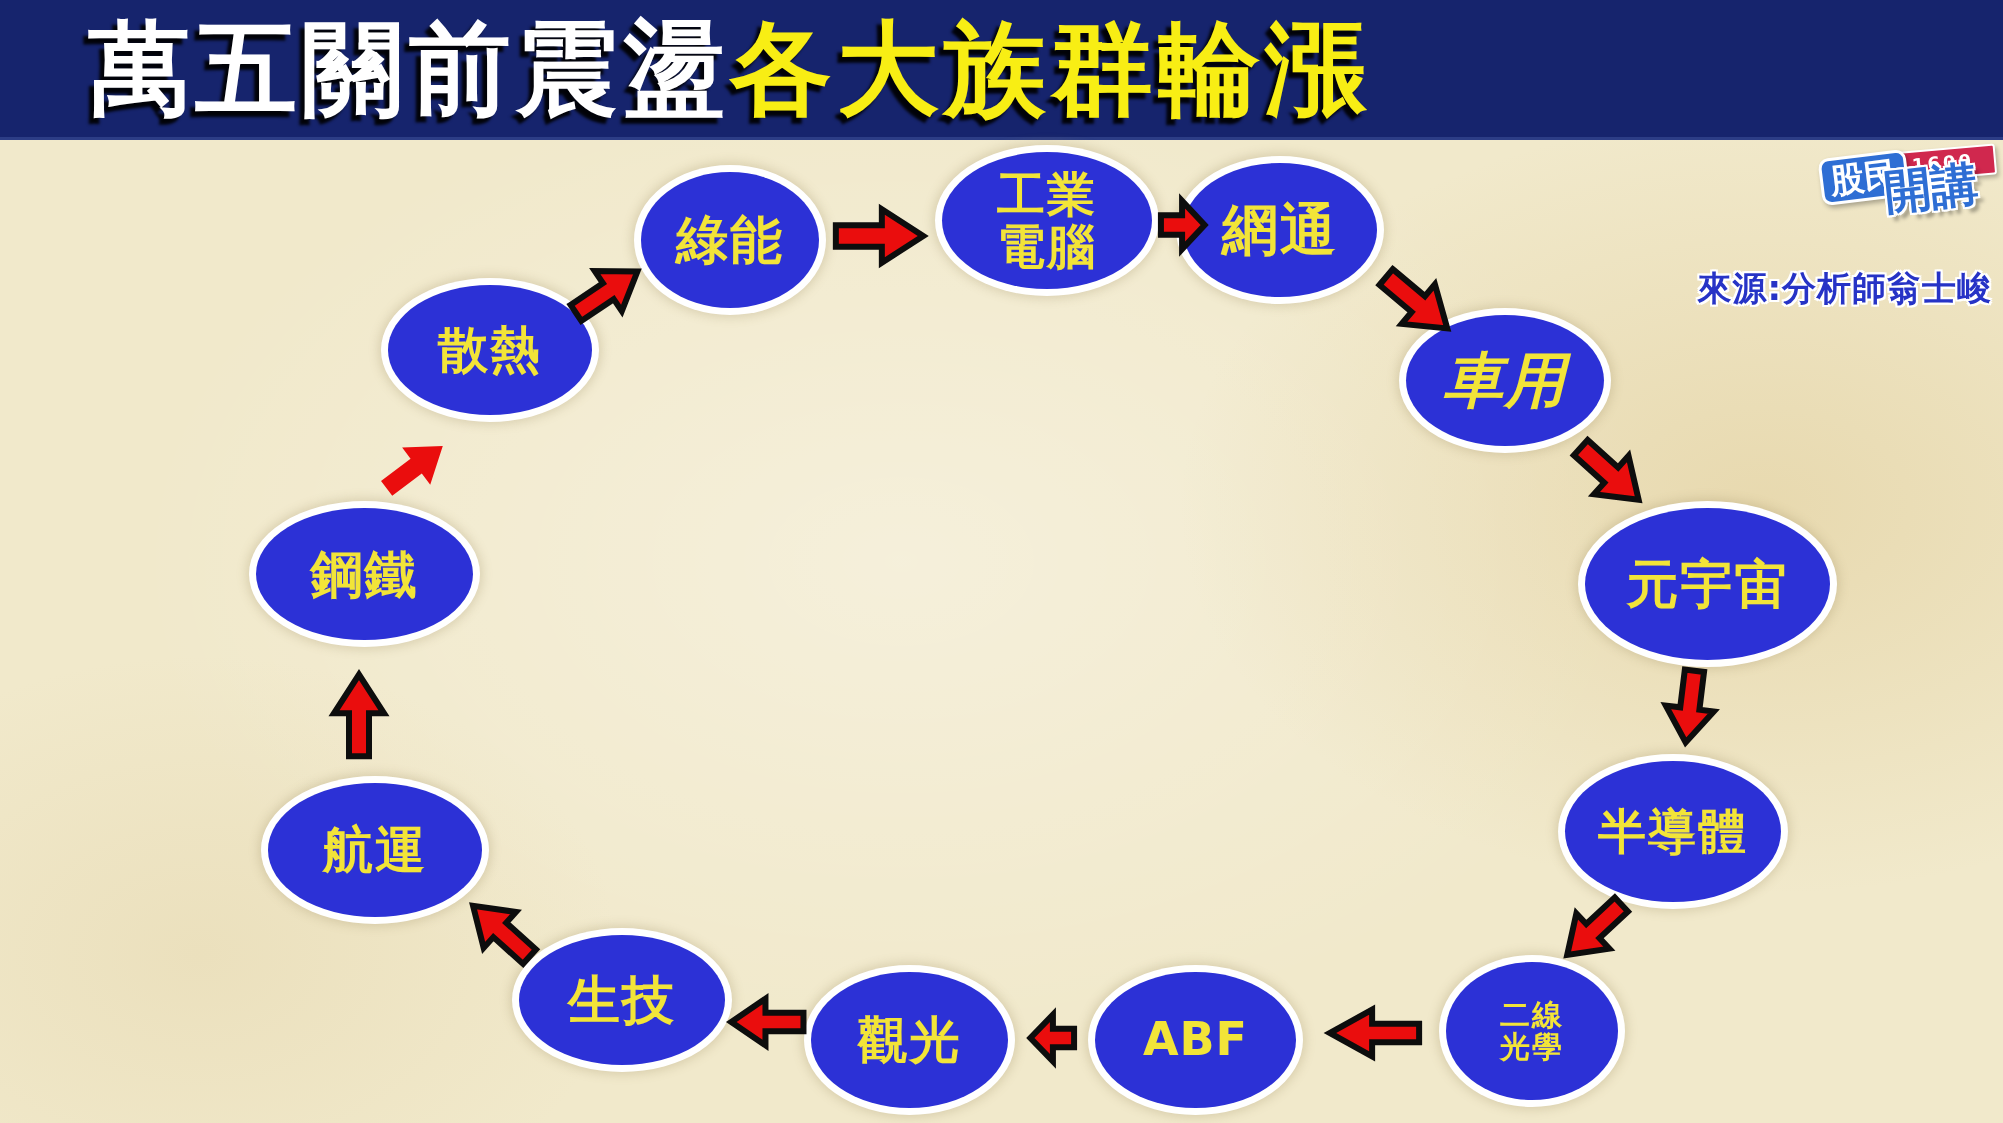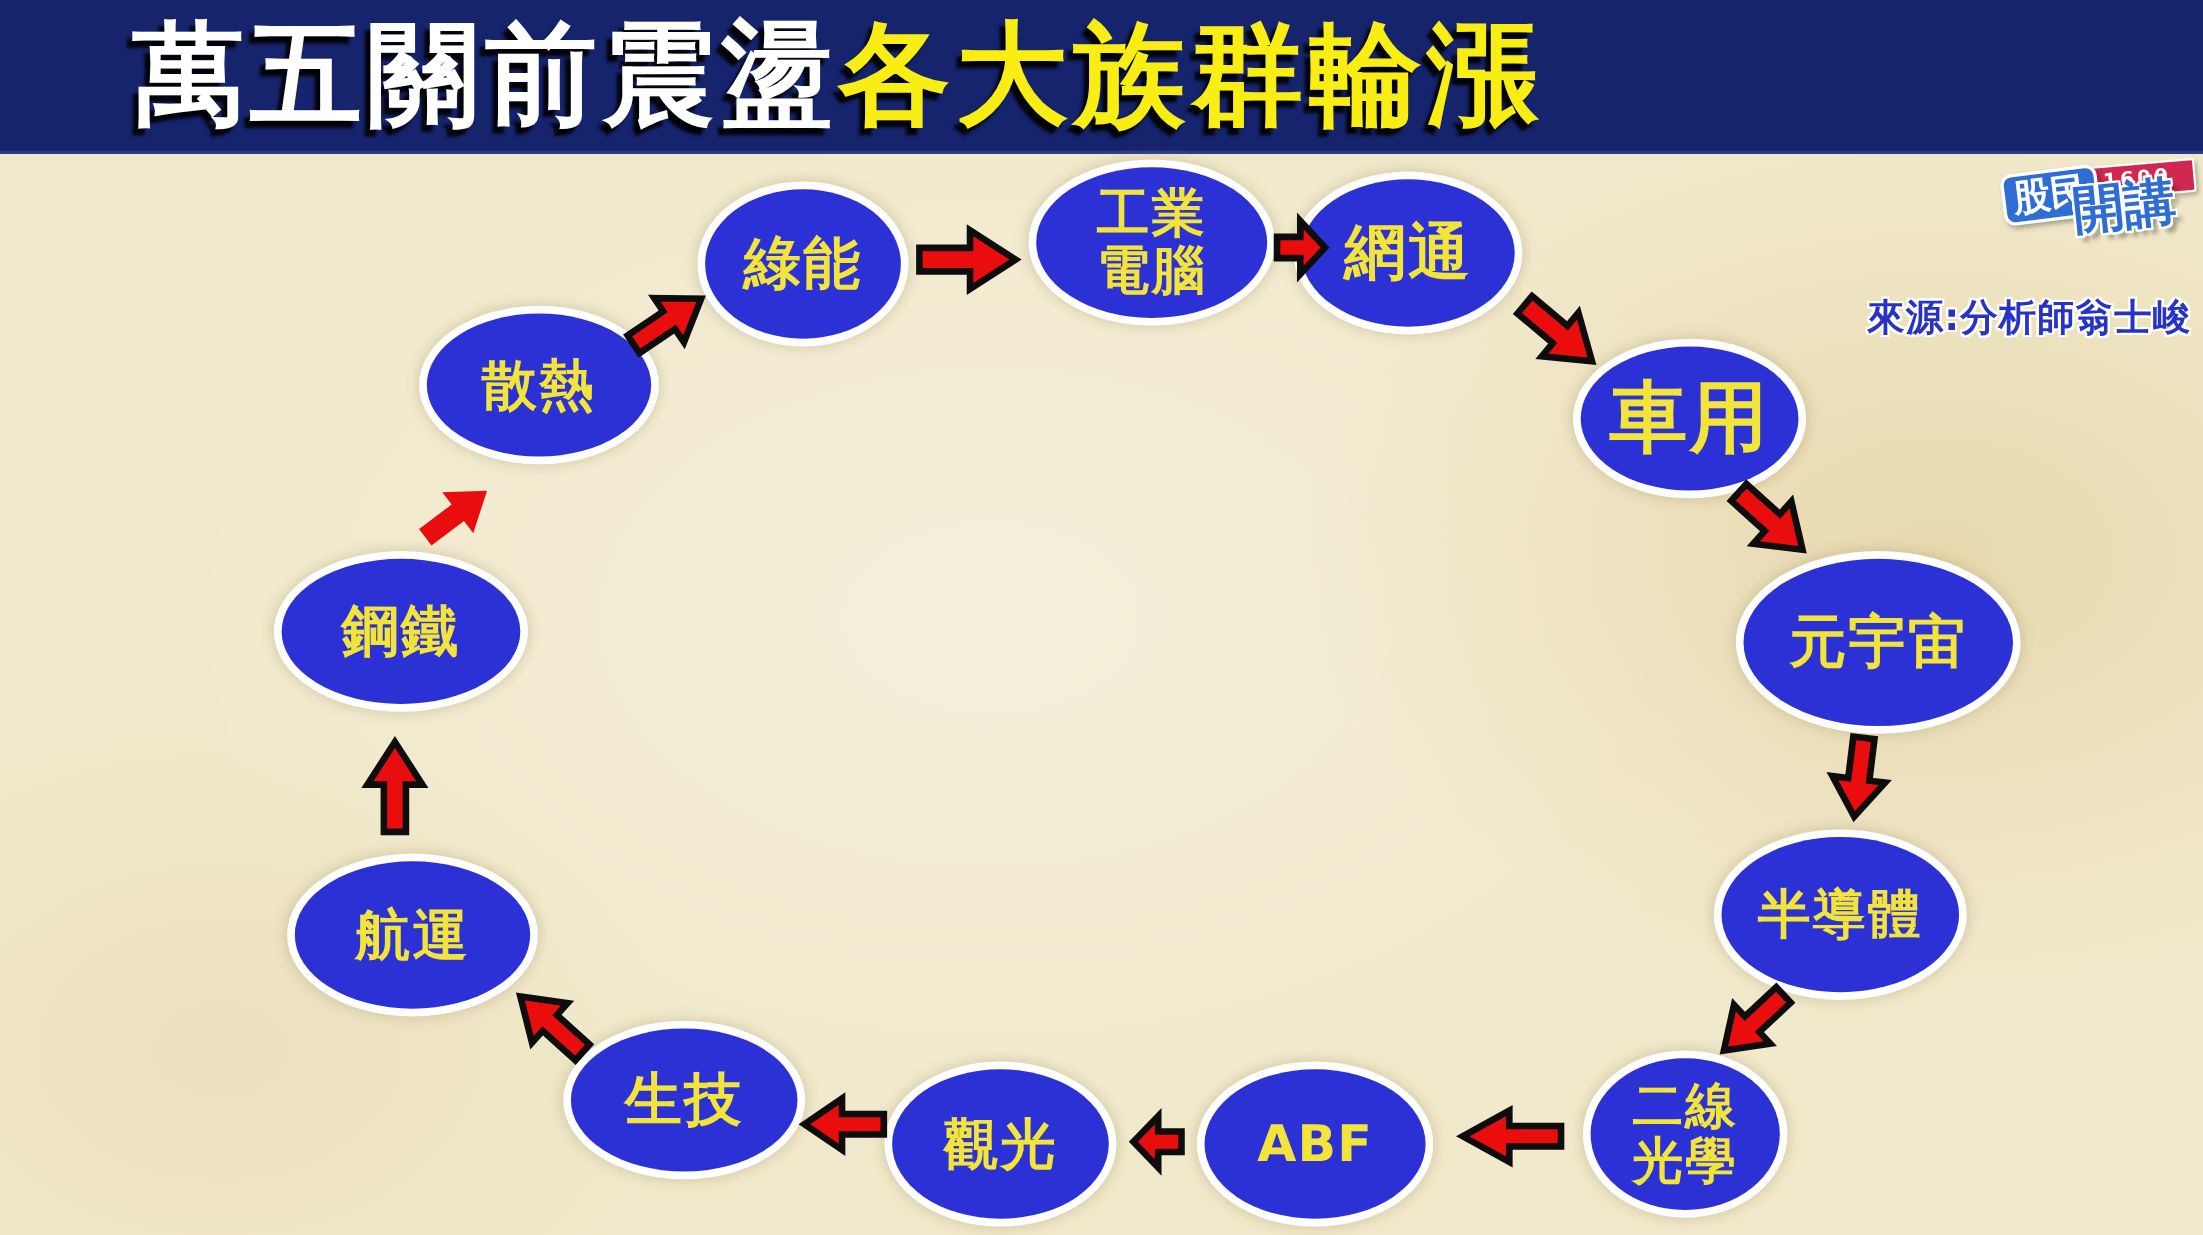--- a/index.html
+++ b/index.html
@@ -9,21 +9,21 @@
     background-color:#f1e9cb;
     background-image:
       radial-gradient(ellipse 900px 600px at 88% 45%, rgba(210,180,110,0.30), transparent 65%),
       radial-gradient(ellipse 700px 500px at 10% 85%, rgba(214,192,138,0.22), transparent 60%),
       radial-gradient(ellipse 1100px 700px at 45% 50%, rgba(255,255,255,0.30), transparent 70%);
   }
   
   #header{
     position:absolute;left:0;top:0;width:2003px;height:140px;
     background:#16246d;border-bottom:3px solid #2c3d86;
-    display:flex;align-items:center;box-sizing:border-box;padding-left:120px;
+    display:flex;align-items:center;box-sizing:border-box;padding-left:88px;
   }
   #header .t1,#header .t2{
     font-size:102px;font-weight:900;letter-spacing:5px;line-height:1;
     text-shadow:-5px 6px 3px rgba(0,0,0,0.92);white-space:nowrap;
   }
   #header .t1{color:#ffffff;}
   #header .t2{color:#f8ee14;}
   
   #logo{position:absolute;left:1818px;top:138px;width:185px;height:95px;}
   .logo-ribbon{
@@ -86,24 +86,24 @@
     <div class="logo-bubble">股民</div>
     <div class="logo-kai">開講</div>
   </div>
 
   <div id="source">來源:分析師翁士峻</div>
 
   <div class="node" style="left:641px;top:172px;width:178px;height:136px;font-size:52px;">綠能</div>
   <div class="node" style="left:942px;top:152px;width:210px;height:137px;font-size:48px;">工業
 電腦</div>
   <div class="node" style="left:1183px;top:163px;width:194px;height:134px;font-size:56px;text-align:right;">網通</div>
-  <div class="node" style="left:1437px;top:315px;width:198px;height:131px;font-size:71px;">車用</div>
+  <div class="node" style="left:1406px;top:315px;width:198px;height:131px;font-size:60px;font-style:italic;">車用</div>
   <div class="node" style="left:1585px;top:508px;width:245px;height:152px;font-size:52px;">元宇宙</div>
   <div class="node" style="left:1565px;top:761px;width:216px;height:141px;font-size:48px;">半導體</div>
-  <div class="node" style="left:1446px;top:962px;width:172px;height:138px;font-size:46px;">二線
+  <div class="node" style="left:1446px;top:962px;width:172px;height:138px;font-size:30px;">二線
 光學</div>
   <div class="node" style="left:1095px;top:972px;width:201px;height:136px;font-size:46px;letter-spacing:1px;">ABF</div>
   <div class="node" style="left:811px;top:972px;width:197px;height:136px;font-size:50px;">觀光</div>
   <div class="node" style="left:268px;top:783px;width:214px;height:134px;font-size:50px;">航運</div>
   <div class="node" style="left:519px;top:935px;width:206px;height:130px;font-size:52px;">生技</div>
   <div class="node" style="left:256px;top:508px;width:217px;height:132px;font-size:52px;">鋼鐵</div>
   <div class="node" style="left:388px;top:285px;width:204px;height:130px;font-size:50px;">散熱</div>
 
   <div class="arrow outlined" style="left:834px;top:204px;width:92px;height:64px;">
     <svg viewBox="0 0 100 72" preserveAspectRatio="none">

